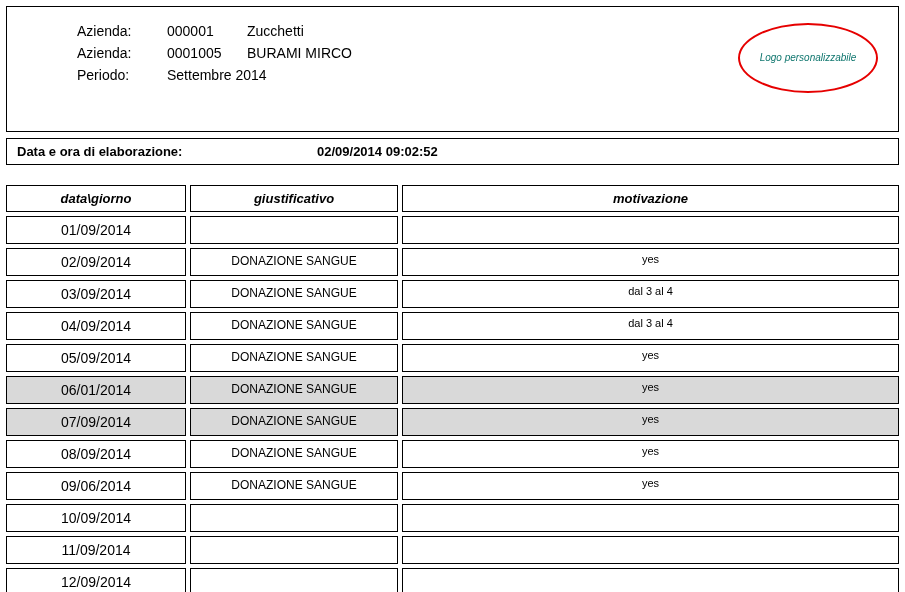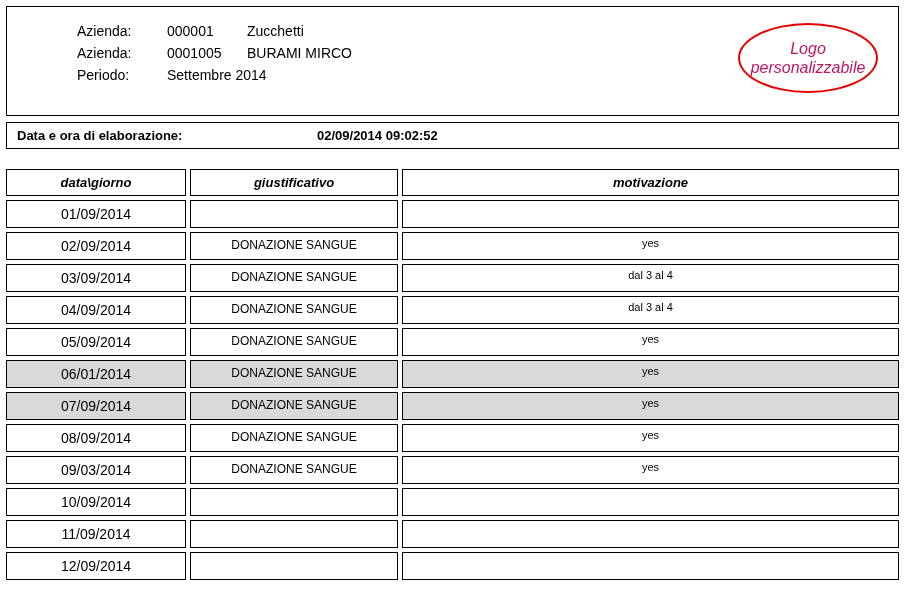--- a/index.html
+++ b/index.html
@@ -10,21 +10,21 @@
     font-size: 13px;
     background: #fff;
     color: #000;
     width: 905px;
   }
   .header-box {
     border: 1px solid #000;
     padding: 10px 10px 10px 70px;
     position: relative;
     margin-bottom: 6px;
-    height: 110px;
+    height: 126px;
   }
   .header-row {
     display: flex;
     margin: 6px 0;
     font-size: 14px;
   }
   .hlabel { width: 90px; }
   .hcode  { width: 80px; }
   .hname  { }
   .logo-ellipse {
@@ -32,23 +32,23 @@
     right: 20px;
     top: 16px;
     width: 140px;
     height: 70px;
     border: 2px solid #e60000;
     border-radius: 50%;
     display: flex;
     align-items: center;
     justify-content: center;
     text-align: center;
-    color: #be185d;
+    color: #0f766e;
     font-style: italic;
-    font-size: 16px;
+    font-size: 10px;
     line-height: 1.2;
   }
   .elab-box {
     border: 1px solid #000;
     padding: 5px 10px;
     font-size: 13px;
     margin-bottom: 20px;
     display: flex;
   }
   .elab-label { font-weight: bold; width: 300px; }
@@ -154,21 +154,21 @@
       <div class="td c1">07/09/2014</div>
       <div class="td c2">DONAZIONE SANGUE</div>
       <div class="td c3">yes</div>
     </div>
     <div class="data-row">
       <div class="td c1">08/09/2014</div>
       <div class="td c2">DONAZIONE SANGUE</div>
       <div class="td c3">yes</div>
     </div>
     <div class="data-row">
-      <div class="td c1">09/03/2014</div>
+      <div class="td c1">09/06/2014</div>
       <div class="td c2">DONAZIONE SANGUE</div>
       <div class="td c3">yes</div>
     </div>
     <div class="data-row">
       <div class="td c1">10/09/2014</div>
       <div class="td c2"></div>
       <div class="td c3"></div>
     </div>
     <div class="data-row">
       <div class="td c1">11/09/2014</div>

